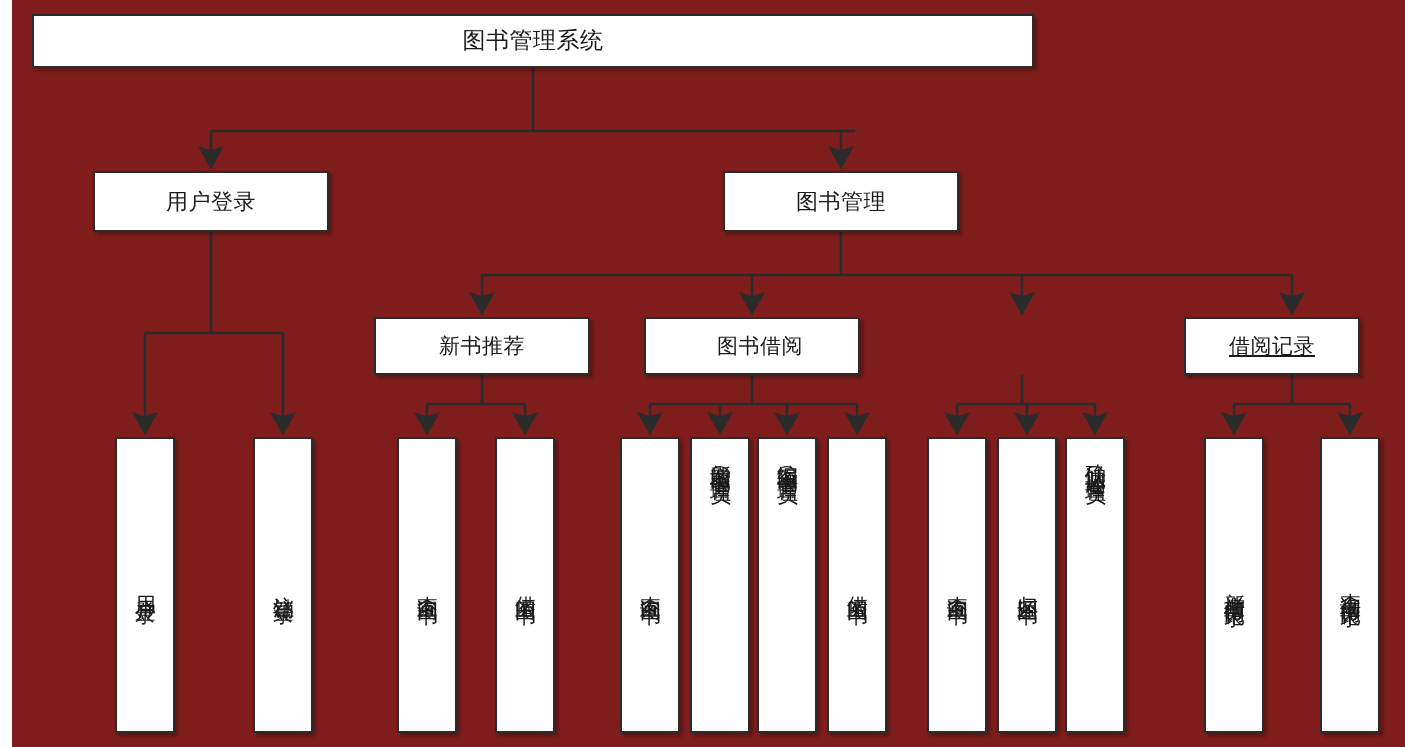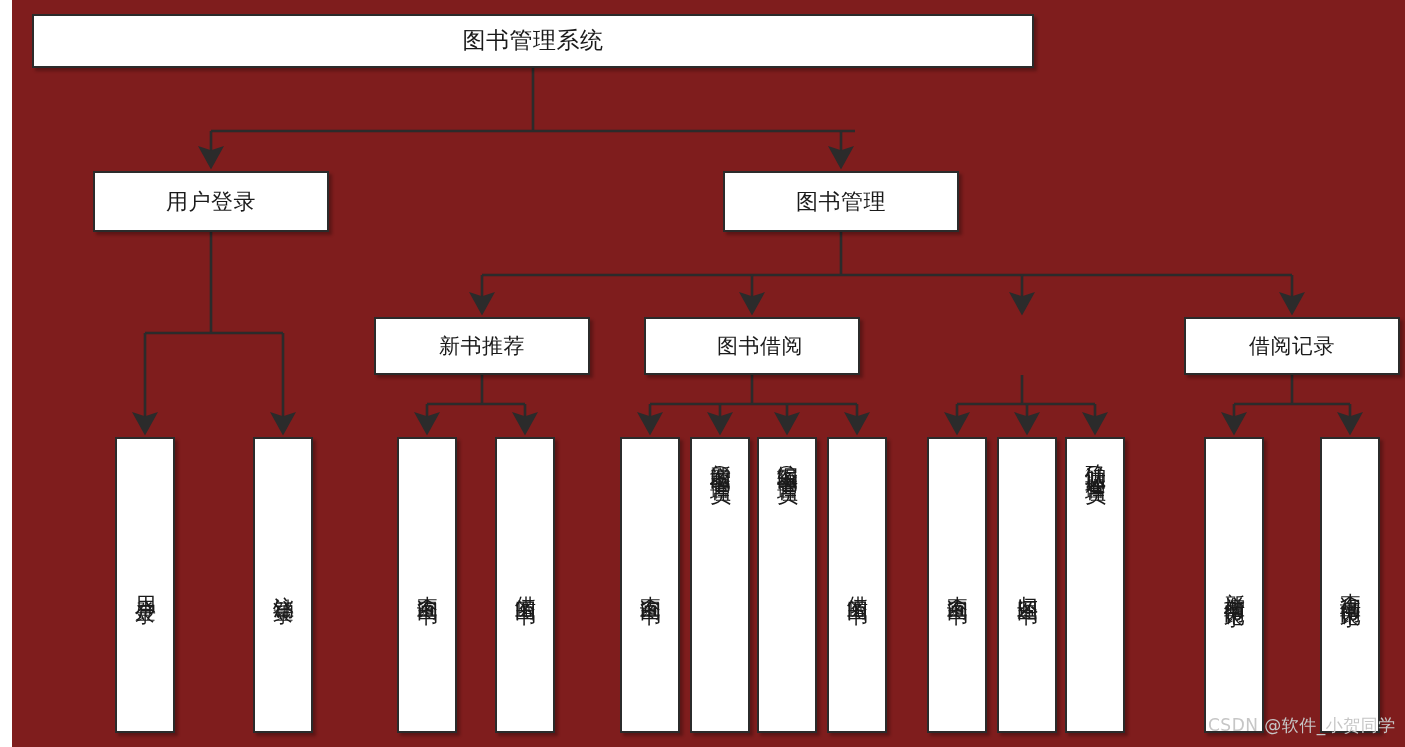--- a/index.html
+++ b/index.html
@@ -145,21 +145,21 @@
   <div class="node level2" style="left:711px; top:171px; width:236px; height:61px;">
     <span class="node-label">图书管理</span>
   </div>
 
   <div class="node level3" style="left:362px; top:317px; width:216px; height:58px;">
     <span class="node-label">新书推荐</span>
   </div>
   <div class="node level3" style="left:632px; top:317px; width:216px; height:58px;padding-left:16px;">
     <span class="node-label">图书借阅</span>
   </div>
-  <div class="node level3" style="left:1172px; top:317px; width:216px; height:58px;">
+  <div class="node level3" style="left:1172px; top:317px; width:176px; height:58px;text-decoration:underline;">
     <span class="node-label">借阅记录</span>
   </div>
 
   <div class="node leaf centered" style="left:103px; top:437px; width:60px; height:296px;">
     <span class="node-label">用户登录</span>
   </div>
   <div class="node leaf centered" style="left:241px; top:437px; width:60px; height:296px;">
     <span class="node-label">注销登录</span>
   </div>
 
@@ -193,15 +193,14 @@
     <span class="node-label">确认归还（管理员）</span>
   </div>
 
   <div class="node leaf centered" style="left:1192px; top:437px; width:60px; height:296px;">
     <span class="node-label">新增借阅记录</span>
   </div>
   <div class="node leaf centered" style="left:1308px; top:437px; width:60px; height:296px;">
     <span class="node-label">查询借阅记录</span>
   </div>
 
-  <div id="watermark">CSDN @软件_小贺同学</div>
 
 </div>
 
 </body></html>

